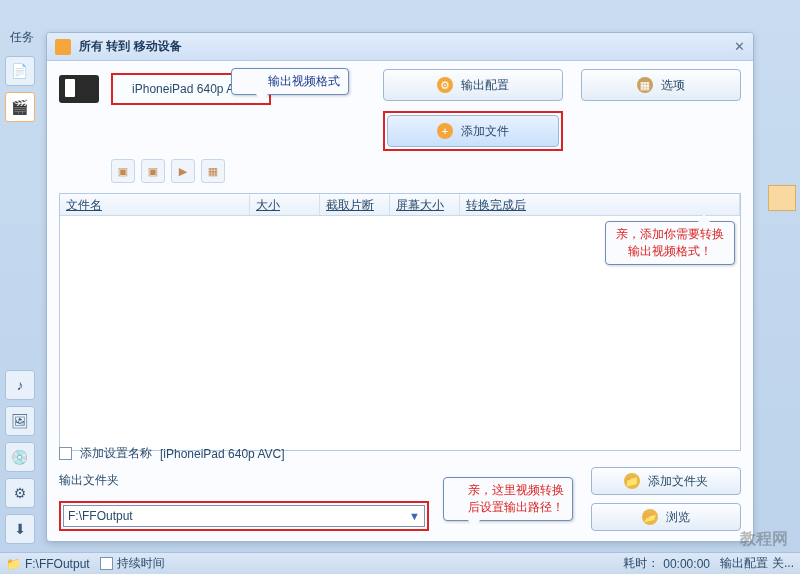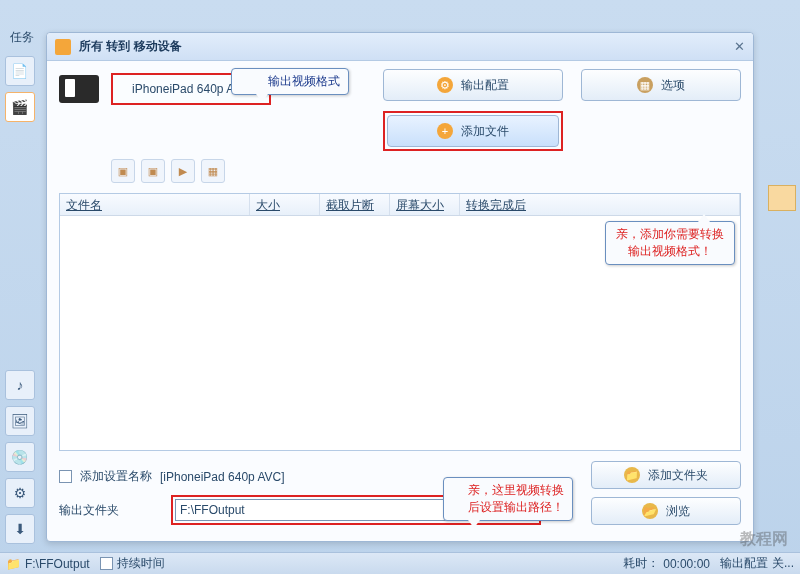--- a/index.html
+++ b/index.html
@@ -40,25 +40,25 @@
 .small-icon-row { padding: 0 12px 6px 64px; display:flex; gap:6px; }
 .small-icon-row .mini { width:24px; height:24px; border:1px solid #c7d6e9; border-radius:3px; background:#f0f5fc; display:flex; align-items:center; justify-content:center; font-size:11px; color:#c08a50;}
 
 
 .table-wrap { margin: 4px 12px 0 12px; border: 1px solid #b4cae4; background: #fff; height: 258px; position: relative; }
 .thead { display:flex; height: 22px; background: linear-gradient(#f8fbff,#e8f0fa); border-bottom:1px solid #cdd9e8; font-size:12px; color:#2a4a6a; }
 .th { border-right: 1px solid #d5e0ee; padding: 3px 6px; text-decoration: underline; }
 .tbody { height: 234px; background: #fff; }
 
 
-.dlg-bottom { position:absolute; bottom: 16px; left: 12px; right: 12px; }
+.dlg-bottom { position:absolute; bottom: 10px; left: 12px; right: 12px; }
 .row1 { display:flex; align-items:center; gap:8px; margin-bottom: 10px; }
 .chk { width:13px; height:13px; border:1px solid #7a94b2; background:#fff; }
 .row1 .lbl { font-size:12px; color:#2a4a6a; }
-.row2 { display:flex; align-items:center; gap:12px; }
+.row2 { display:flex; gap:12px;flex-direction:column; }
 .row2 .lbl2 { font-size:12px; color:#2a4a6a; width: 100px; }
 .path-wrap { border: 2px solid #d22; padding: 2px; width: 370px; }
 .path-select { height: 22px; width: 100%; border: 1px solid #7a94b2; background:#fff; display:flex; align-items:center; justify-content:space-between; padding: 0 4px; font-size:12px; color:#2a4a6a;}
 .path-select .dd { color:#3a6aad; font-size:11px;}
 .bottom-btns { margin-left:auto; display:flex; flex-direction:column; gap:8px; width: 150px;}
 .bottom-btns .ff-btn{ height: 28px;}
 
 
 .callout { position:absolute; background:#f9fbfe; border:1px solid #6a8fbf; border-radius:4px; padding:4px 8px; font-size:12px; box-shadow: 1px 1px 3px rgba(0,0,0,0.2);}
 .callout.red { color: #d22; }

